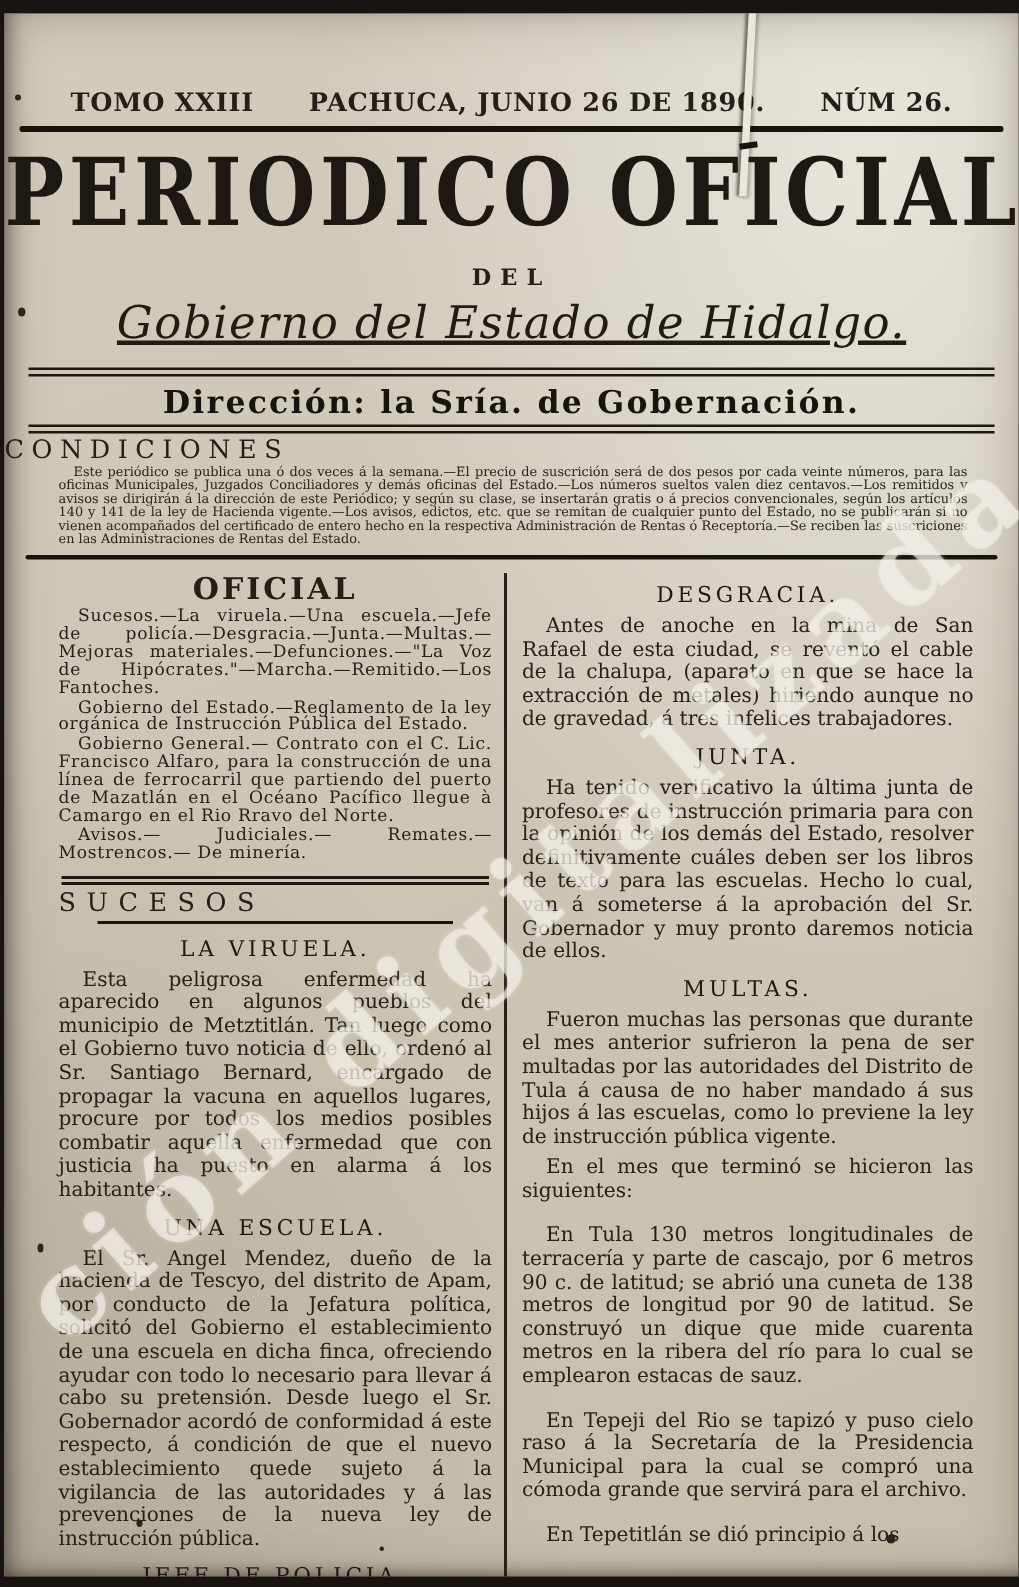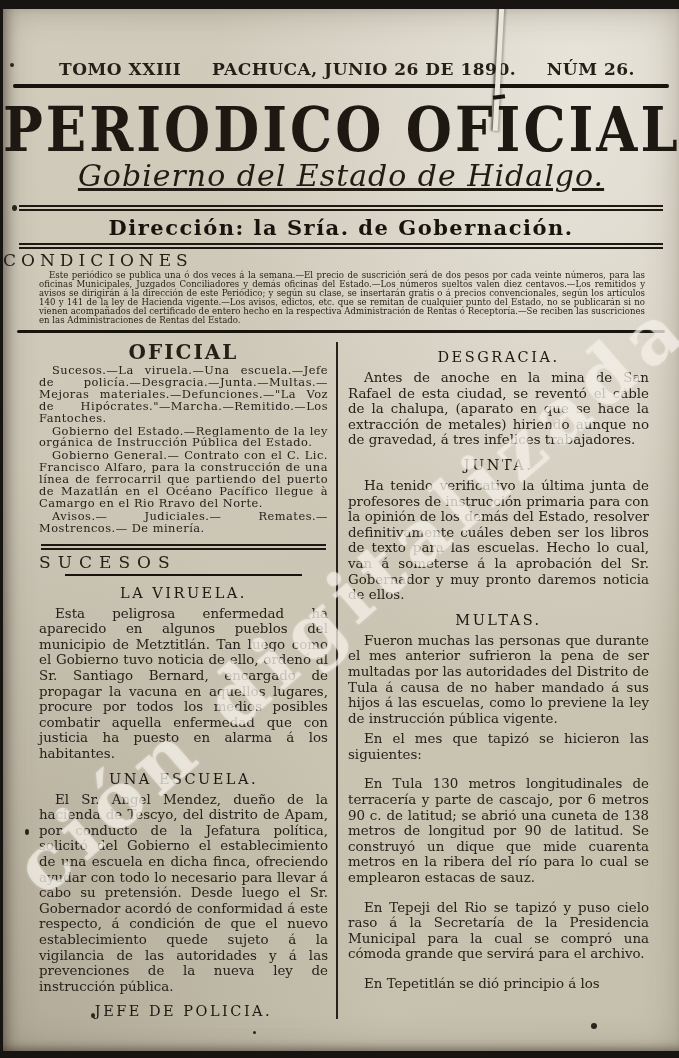--- a/index.html
+++ b/index.html
@@ -34,21 +34,21 @@
     background:#eae7dc; transform:rotate(3deg);
     box-shadow:-2px 0 2px rgba(30,24,16,.55), 2px 1px 2px rgba(30,24,16,.25);
   }
   .tear .nick { position:absolute; left:3px; top:86px; width:12px; height:4px; background:#17130d; transform:rotate(-8deg); }
 
   .speck { position:absolute; background:#2a241b; border-radius:50%; }
 
   .masthead { padding-top:50px; text-align:center; }
   .tomo-row {
     display:flex; justify-content:space-between; align-items:flex-end;
-    padding:0 44px 0 56px; font-weight:bold; font-size:17px; letter-spacing:.5px;
+    padding:0 44px 0 44px; font-weight:bold; font-size:17px; letter-spacing:.5px;
   }
   .rule-heavy { height:4px; background:#17130d; margin:5px 10px 0 10px; border-radius:2px/60%; }
   .main-title {
     margin-top:4px;
     font-size:53px; font-weight:bold; letter-spacing:3px; white-space:nowrap;
     transform:scaleY(1.18); transform-origin:center top;
     color:#1d1812;
   }
   .del-line { margin-top:22px; font-size:15px; font-weight:bold; letter-spacing:6px; }
   .script-line { margin-top:4px; font-size:30px; font-style:italic; letter-spacing:1px; color:#201b13;text-decoration:underline; }
@@ -104,20 +104,21 @@
   <div class="watermark">ción digitalizada</div>
 
   <div class="masthead">
     <div class="tomo-row">
       <span>TOMO XXIII</span>
       <span>PACHUCA, JUNIO 26 DE 1890.</span>
       <span>NÚM 26.</span>
     </div>
     <div class="rule-heavy"></div>
     <div class="main-title">PERIODICO OFICIAL</div>
+    <div class="del-line">DEL</div>
     <div class="script-line">Gobierno del Estado de Hidalgo.</div>
     <div class="banner">
       <div class="hr2"></div>
       <div class="banner-text">Dirección: la Sría. de Gobernación.</div>
       <div class="hr2"></div>
     </div>
   </div>
 
   <div class="cond-head">CONDICIONES</div>
   <div class="cond-text">Este periódico se publica una ó dos veces á la semana.—El precio de suscrición será de dos pesos por cada veinte números, para las oficinas Municipales, Juzgados Conciliadores y demás oficinas del Estado.—Los números sueltos valen diez centavos.—Los remitidos y avisos se dirigirán á la dirección de este Periódico; y según su clase, se insertarán gratis o á precios convencionales, según los artículos 140 y 141 de la ley de Hacienda vigente.—Los avisos, edictos, etc. que se remitan de cualquier punto del Estado, no se publicarán si no vienen acompañados del certificado de entero hecho en la respectiva Administración de Rentas ó Receptoría.—Se reciben las suscriciones en las Administraciones de Rentas del Estado.</div>
@@ -168,21 +169,21 @@
         <h3>JUNTA.</h3>
         <p>Ha tenido verificativo la última junta de profesores de instrucción primaria para con la opinión de los demás del Estado, resolver definitivamente cuáles deben ser los libros de texto para las escuelas. Hecho lo cual, van á someterse á la aprobación del Sr. Gobernador y muy pronto daremos noticia de ellos.</p>
       </div>
 
       <div class="article">
         <h3>MULTAS.</h3>
         <p>Fueron muchas las personas que durante el mes anterior sufrieron la pena de ser multadas por las autoridades del Distrito de Tula á causa de no haber mandado á sus hijos á las escuelas, como lo previene la ley de instrucción pública vigente.</p>
       </div>
 
       <div class="article">
-        <p>En el mes que tapizó se hicieron las siguientes:</p>
+        <p>En el mes que terminó se hicieron las siguientes:</p>
         <p>En Tula 130 metros longitudinales de terracería y parte de cascajo, por 6 metros 90 c. de latitud; se abrió una cuneta de 138 metros de longitud por 90 de latitud. Se construyó un dique que mide cuarenta metros en la ribera del río para lo cual se emplearon estacas de sauz.</p>
         <p>En Tepeji del Rio se tapizó y puso cielo raso á la Secretaría de la Presidencia Municipal para la cual se compró una cómoda grande que servirá para el archivo.</p>
         <p>En Tepetitlán se dió principio á los</p>
       </div>
     </div>
 
   </div>
 
   <div class="tear">
     <div class="crack"></div>

